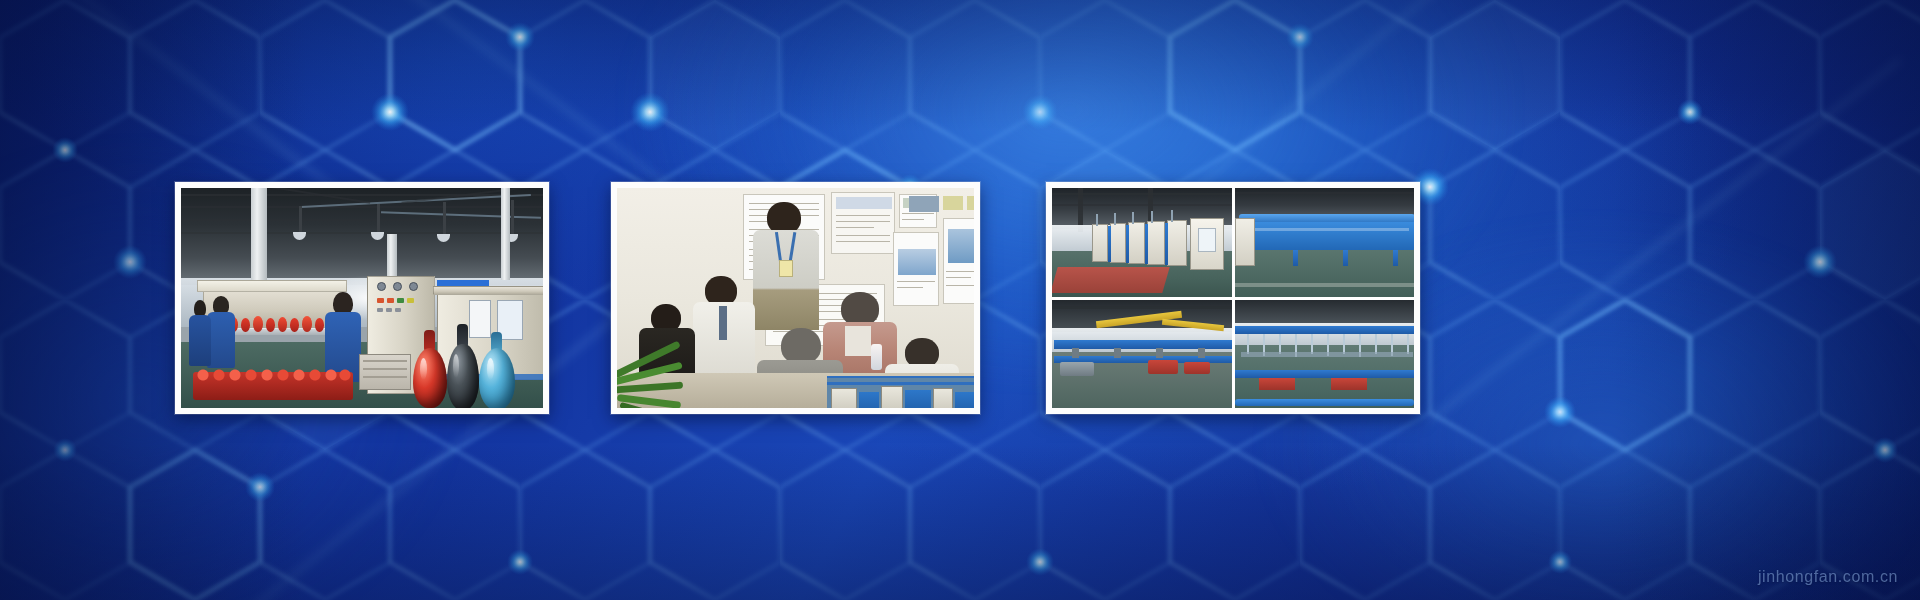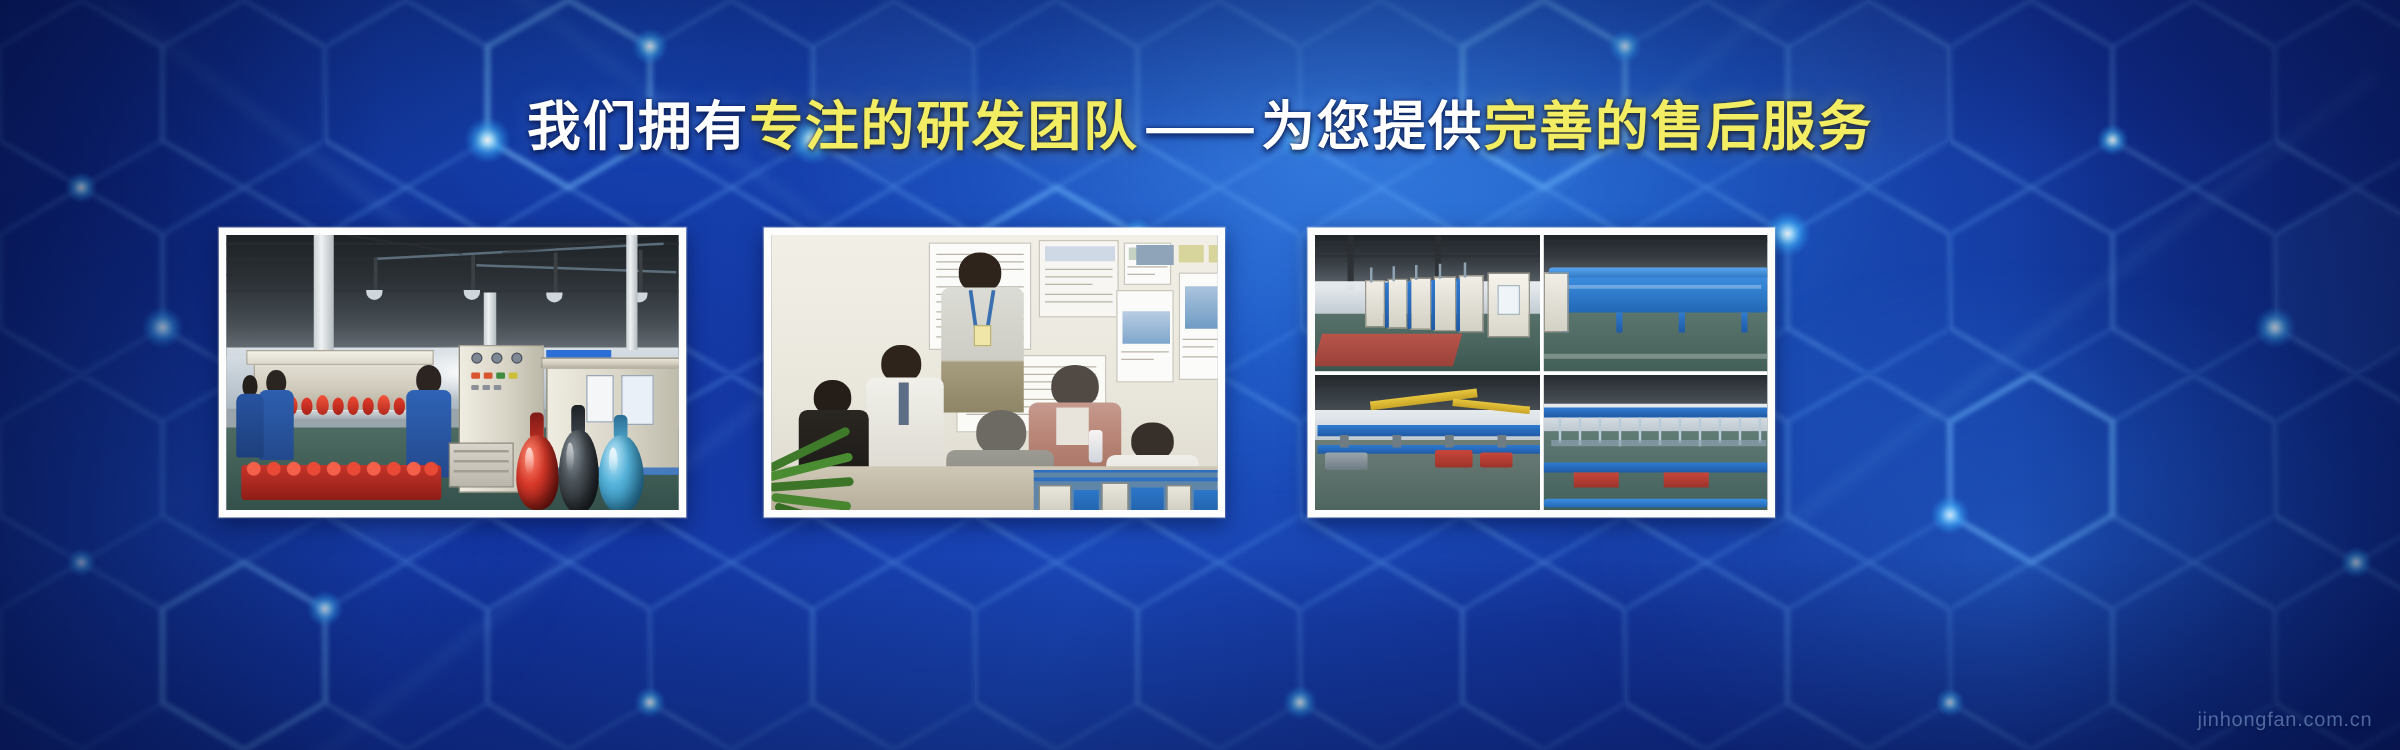--- a/index.html
+++ b/index.html
@@ -280,23 +280,20 @@
         <circle cx="1885" cy="450" r="13" fill="url(#nodeG)"></circle>
       </g>
     </svg>
   </div>
 
   <div class="wash-a"></div>
   <div class="wash-b"></div>
   <div class="wash-c"></div>
   <div class="vignette"></div>
 
-  <div class="headline-wrap">
-    <h1 class="headline"><span class="t-white">我们拥有</span><span class="t-yellow">专注的研发团队</span><span class="dash">——</span><span class="t-white">为您提供</span><span class="t-yellow">完善的售后服务</span></h1>
-  </div>
 
   <div class="photo-row">
 
     <figure class="frame f-left">
       <div class="shot" role="img" aria-label="Factory coating line with two workers in blue uniforms and red glass vessels">
 
         <div class="L-ceiling"></div>
 
         <div class="roofbeam" style="left:0;top:6px;width:100%;height:2px;opacity:.75"></div>
         <div class="roofbeam" style="left:0;top:18px;width:100%;height:2px;opacity:.6"></div>

